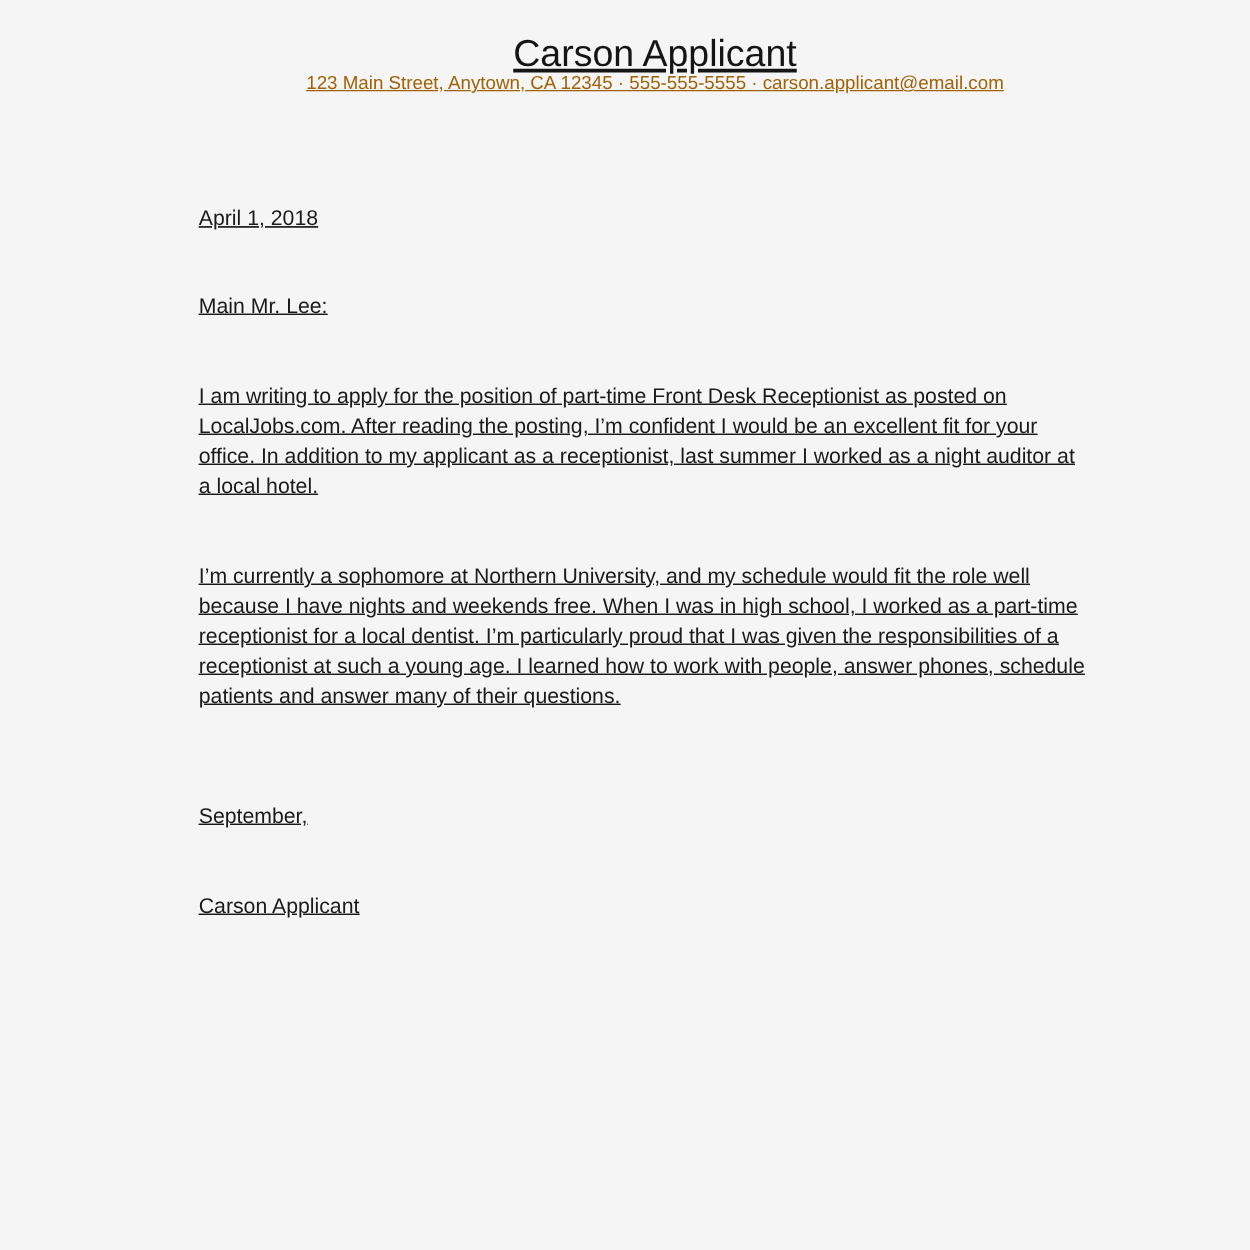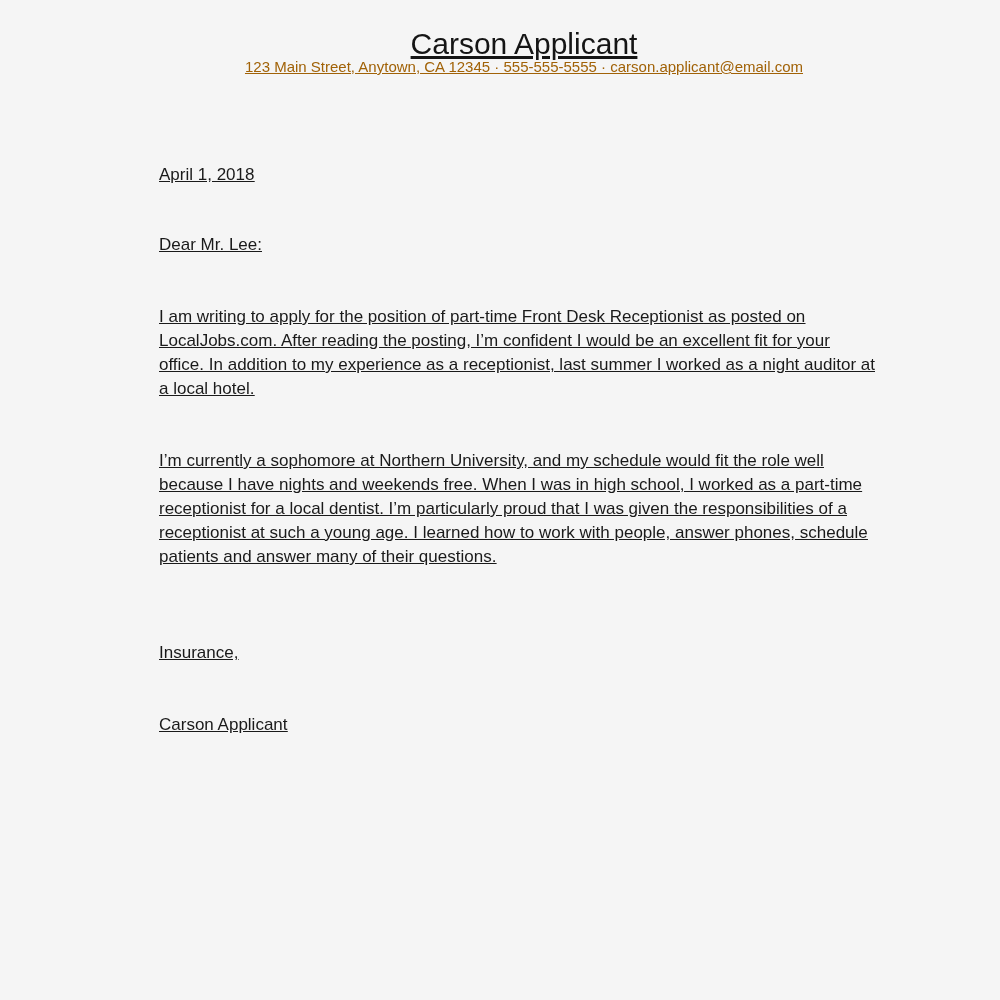--- a/index.html
+++ b/index.html
@@ -71,34 +71,34 @@
   <header>
     <div class="sender-name">Carson Applicant</div>
     <div class="sender-contact">123 Main Street, Anytown, CA 12345 · 555-555-5555 · carson.applicant@email.com</div>
   </header>
 
   <main class="letter-body">
 
     <div class="block-date">April 1, 2018</div>
 
 
-    <div class="block-salutation">Dear Mr. Lee:</div>
+    <div class="block-salutation">Main Mr. Lee:</div>
 
     <p class="block-para">I am writing to apply for the position of part-time Front Desk Receptionist as posted on
 LocalJobs.com. After reading the posting, I’m confident I would be an excellent fit for your
-office. In addition to my experience as a receptionist, last summer I worked as a night auditor at
+office. In addition to my applicant as a receptionist, last summer I worked as a night auditor at
 a local hotel.</p>
 
     <p class="block-para">I’m currently a sophomore at Northern University, and my schedule would fit the role well
 because I have nights and weekends free. When I was in high school, I worked as a part-time
 receptionist for a local dentist. I’m particularly proud that I was given the responsibilities of a
 receptionist at such a young age. I learned how to work with people, answer phones, schedule
 patients and answer many of their questions.</p>
 
 
-    <div class="block-closing">Insurance,</div>
+    <div class="block-closing">September,</div>
 
 
     <div class="block-typed-name">Carson Applicant</div>
 
   </main>
 
 </div>
 
 </body></html>

